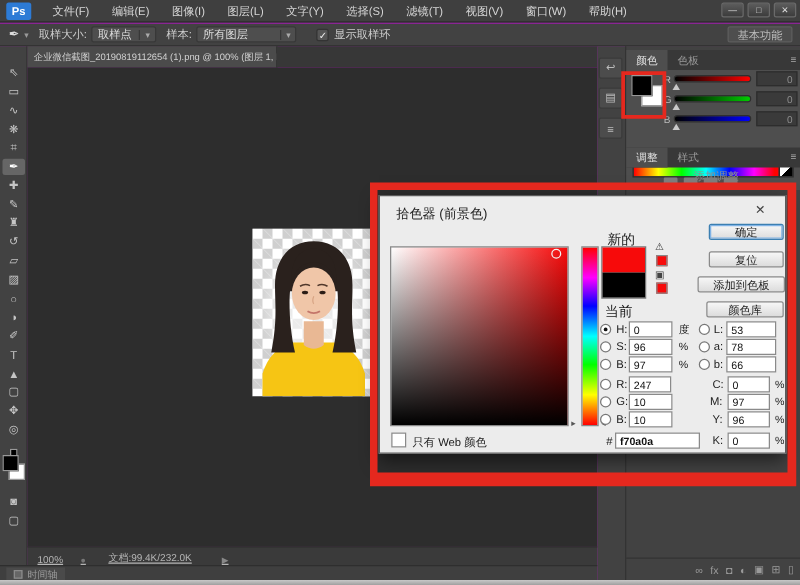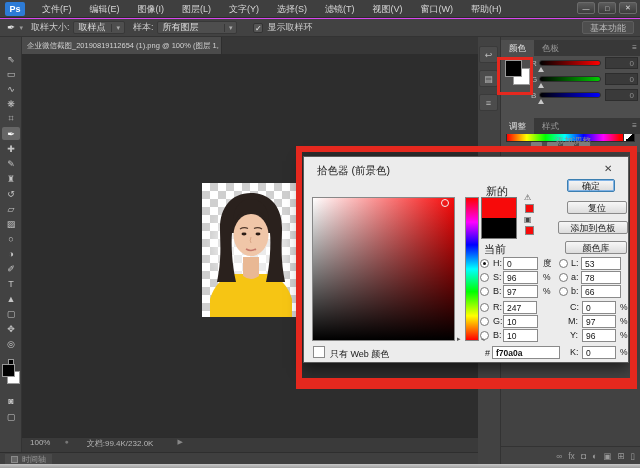--- a/index.html
+++ b/index.html
@@ -1,17 +1,17 @@
 <!DOCTYPE html>
 <html><head>
 <meta charset="utf-8">
 <style>
   html,body{margin:0;padding:0;background:#222;}
   *{box-sizing:border-box;}
-  .app{position:relative;width:640px;height:468px;background:#d946ef;overflow:hidden;
+  .app{position:relative;width:640px;height:468px;background:#a21caf;overflow:hidden;
        font-family:"Liberation Sans","DejaVu Sans",sans-serif;-webkit-font-smoothing:antialiased;}
 
   
   .titlebar{position:absolute;left:0;top:0;width:640px;height:18px;background:#3f3f3f;border-bottom:1px solid #2c2c2c;display:flex;align-items:center;}
   .ps-logo{width:20px;height:14px;margin:0 8px 0 5px;background:#2d7bd6;color:#fff;font-size:9px;font-weight:bold;display:flex;align-items:center;justify-content:center;border-radius:2px;}
   .menu-item{color:#d6d6d6;font-size:9px;padding:0 9px;line-height:18px;cursor:default;}
   .win-controls{position:absolute;right:3px;top:2px;display:flex;gap:3px;}
   .win-btn{width:18px;height:12px;background:linear-gradient(#5c5c5c,#3c3c3c);border:1px solid #6a6a6a;border-radius:2px;color:#ddd;font-size:7px;display:flex;align-items:center;justify-content:center;}
 
   
@@ -31,21 +31,21 @@
 
   
   .tabbar{position:absolute;left:22px;top:37px;width:456px;height:17px;background:#373737;}
   .doctab{position:absolute;left:0;top:0;height:17px;background:#4b4b4b;border-right:1px solid #2e2e2e;color:#d2d2d2;font-size:7.5px;display:flex;align-items:center;padding:0 5px;max-width:200px;white-space:nowrap;overflow:hidden;}
   .canvas{position:absolute;left:22px;top:54px;width:456px;height:383px;background:#2d2d2d;}
   .photo{position:absolute;left:180px;top:129px;width:98px;height:134px;
     background-color:#fff;
     background-image:linear-gradient(45deg,#cfcfcf 25%,transparent 25%,transparent 75%,#cfcfcf 75%),
                      linear-gradient(45deg,#cfcfcf 25%,transparent 25%,transparent 75%,#cfcfcf 75%);
     background-size:16px 16px;background-position:0 0,8px 8px;}
-  .statusbar{position:absolute;left:22px;top:437px;width:456px;height:15px;background:#3a3a3a;border-top:1px solid #2c2c2c;color:#b5b5b5;font-size:8px;display:flex;align-items:flex-start;}
+  .statusbar{position:absolute;left:22px;top:437px;width:456px;height:15px;background:#3a3a3a;border-top:1px solid #2c2c2c;color:#b5b5b5;font-size:8px;display:flex;align-items:flex-end;text-decoration:underline;}
   .timeline{position:absolute;left:0;top:452px;width:478px;height:12px;background:#3f3f3f;border-top:1px solid #2e2e2e;}
   .tl-tab{position:absolute;left:5px;top:1px;height:11px;background:#4a4a4a;color:#9a9a9a;font-size:8px;display:flex;align-items:center;padding:0 6px;gap:4px;}
   .tl-ico{width:7px;height:7px;border:1px solid #8a8a8a;background:#666;}
   .frame-bottom{position:absolute;left:0;top:464px;width:640px;height:4px;background:linear-gradient(#c9c9c9,#9f9f9f);}
 
   
   .rightarea{position:absolute;left:478px;top:37px;width:162px;height:427px;background:#424242;}
   .strip-btn{position:absolute;left:1px;width:19px;height:17px;background:#4c4c4c;border:1px solid #3a3a3a;border-radius:2px;color:#bbb;font-size:9px;display:flex;align-items:center;justify-content:center;}
   .panels{position:absolute;left:22px;top:0;width:140px;height:427px;background:#424242;border-left:1px solid #333;}
   .ptabs{position:absolute;left:0;width:140px;height:16px;background:#383838;display:flex;font-size:8.5px;}
@@ -284,21 +284,21 @@
       <div class="nc-new"></div>
       <div class="nc-cur"></div>
     </div>
     <span class="sm-label" style="left:180px;top:85px;">当前</span>
 
     <span class="warn" style="left:220px;top:36px;">⚠</span>
     <div class="mini-swatch" style="left:221px;top:47px;"></div>
     <span class="warn" style="left:220px;top:58px;">▣</span>
     <div class="mini-swatch" style="left:221px;top:69px;"></div>
 
-    <div class="dbtn focus" style="left:263px;top:22px;width:48px;">确定</div>
+    <div class="dbtn focus" style="left:263px;top:22px;width:60px;">确定</div>
     <div class="dbtn" style="left:263px;top:44px;width:60px;">复位</div>
     <div class="dbtn" style="left:254px;top:64px;width:70px;">添加到色板</div>
     <div class="dbtn" style="left:261px;top:84px;width:62px;">颜色库</div>
 
     <div class="radio sel" style="left:176px;top:102px;"></div>
     <span class="rlabel" style="left:189px;top:101px;">H:</span>
     <input class="ninput" style="left: 199px; top: 100px; width: 35px;" value="0">
     <span class="unit" style="left:239px;top:101px;">度</span>
 
     <div class="radio" style="left:176px;top:116px;"></div>

